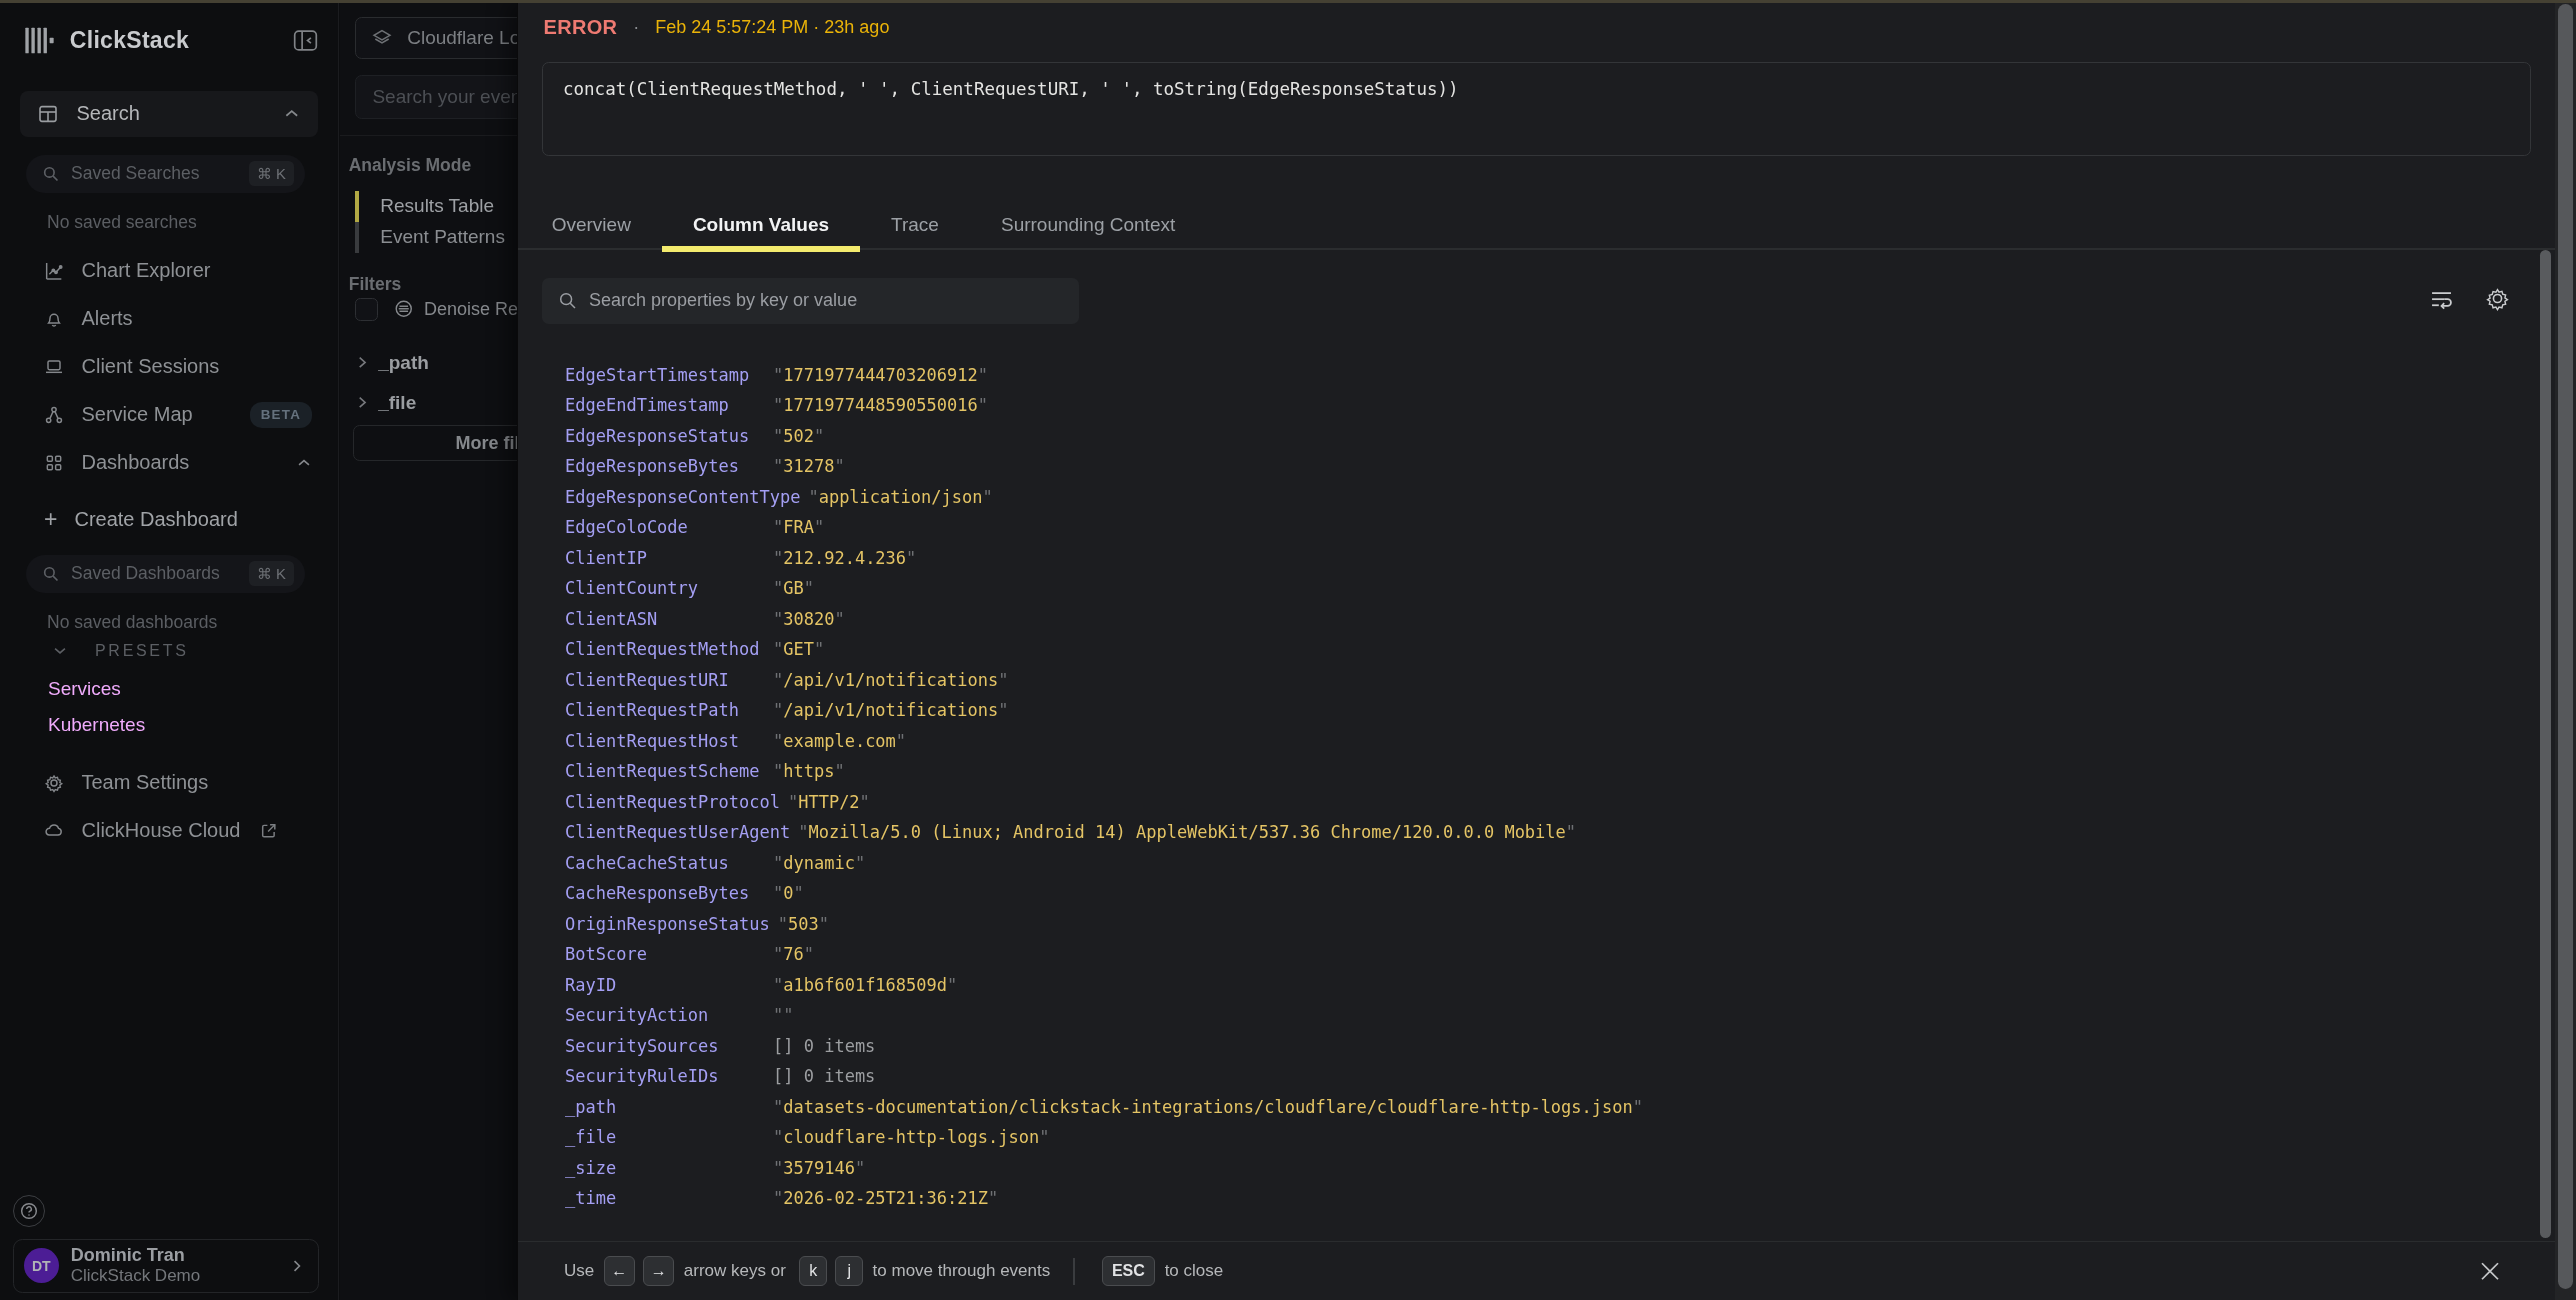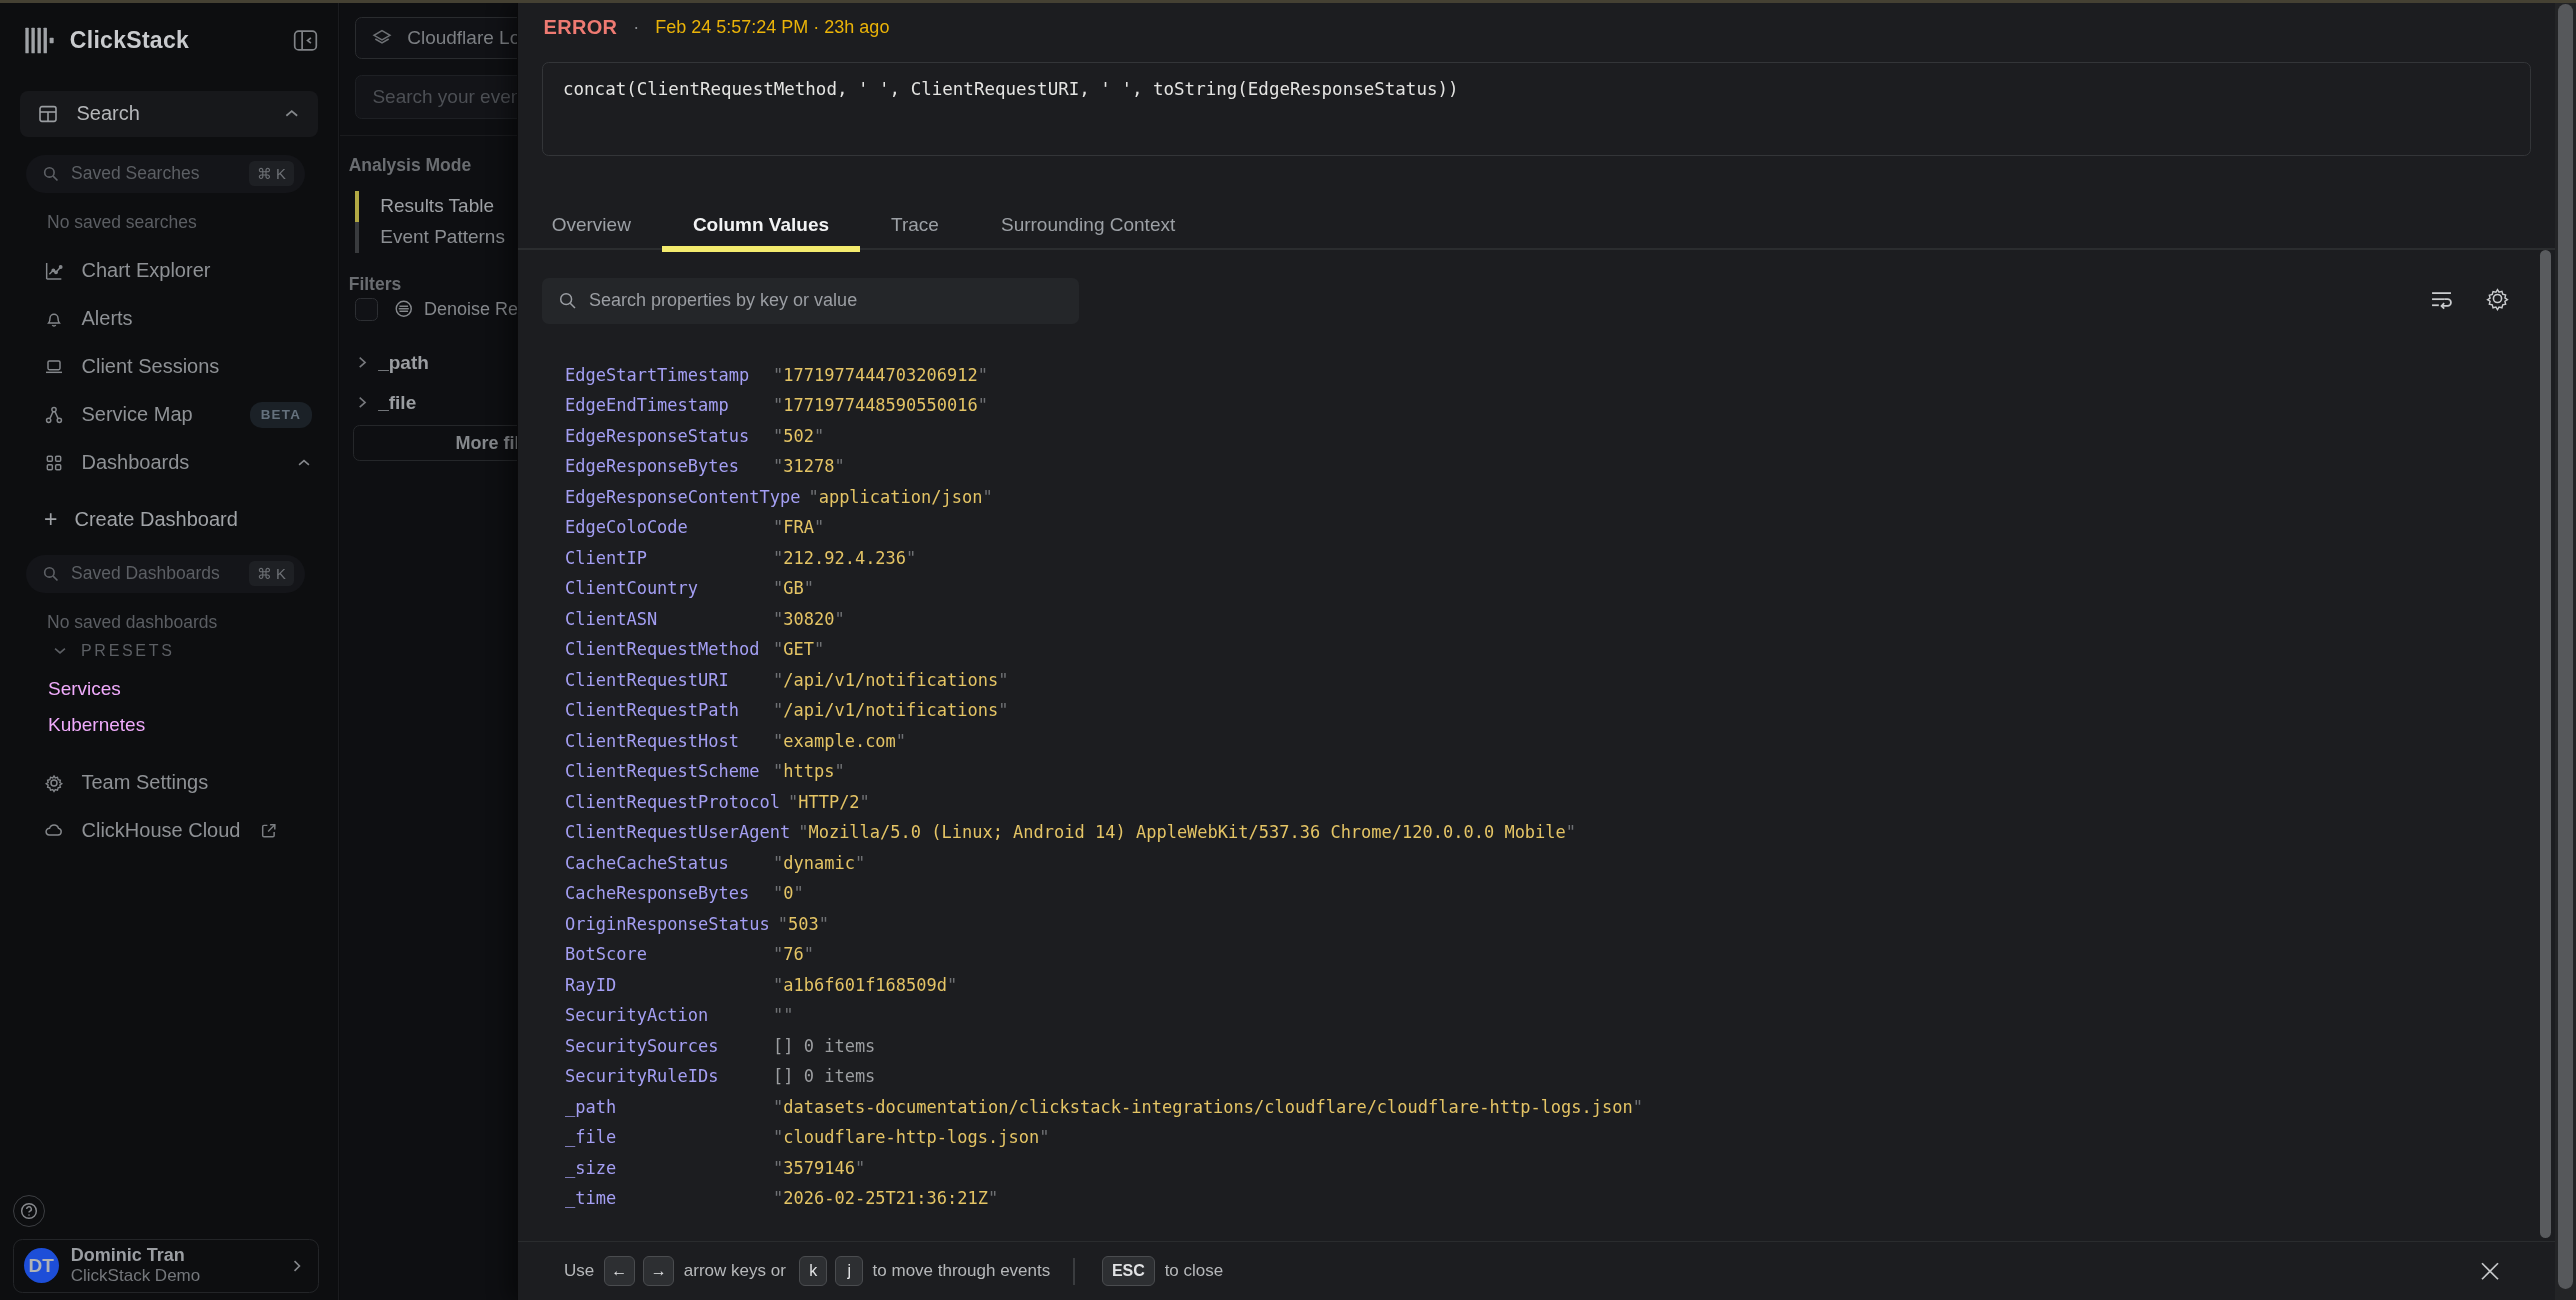--- a/index.html
+++ b/index.html
@@ -38,36 +38,36 @@
   .beta { margin-left:auto; background:#1b2127; color:#65717d; font-size:13.4px; font-weight:700;
           letter-spacing:1.3px; border-radius:12px; padding:5.4px 10.7px; }
   .side-nav-item .chev { width:16px; height:16px; }
 
   .create-dash { position:absolute; left:44px; top:501px; height:32px; display:flex; align-items:center; }
   .create-dash .plus { font-size:23px; color:#9fa2a6; line-height:1; }
   .create-dash .lbl { margin-left:17px; font-size:20px; color:#a0a3a7; }
 
   .presets-row { position:absolute; left:52px; top:639px; display:flex; align-items:center; }
   .presets-row .chev-d { width:16px; height:16px; color:#5c5f64; }
-  .presets-row .lbl { margin-left:13px; font-size:16px; letter-spacing:2.7px; color:#5c5f64; }
+  .presets-row .lbl { margin-left:27px; font-size:16px; letter-spacing:2.7px; color:#5c5f64; }
   .preset-items { position:absolute; left:48px; top:668px; }
   .preset-item { height:36px; display:flex; align-items:center; font-size:19px; color:#f0abfc; cursor:pointer; }
 
   .side-nav2 { position:absolute; left:0; top:756px; width:339px; }
   .side-nav2 .side-nav-item { height:48px; }
   .ext-ic { width:17.5px; height:17.5px; color:#7b7e82; margin-left:20px; }
 
   .help-btn { position:absolute; left:13.4px; top:1192px; width:32px; height:32px; border:1.3px solid #3c3e42;
               border-radius:50%; display:flex; align-items:center; justify-content:center; color:#87898d; }
   .help-btn svg { width:20px; height:20px; }
 
   .user-card { position:absolute; left:13.4px; top:1236px; width:306px; height:54px; border:0.7px solid #232528;
                border-radius:9.4px; display:flex; align-items:center; padding:0 13.4px 0 9.4px; }
-  .avatar { width:35px; height:35px; border-radius:50%; background:#1d4ed8; color:#b0b3b6;
-            display:flex; align-items:center; justify-content:center; font-size:19px; font-weight:700; flex:none; }
+  .avatar { width:35px; height:35px; border-radius:50%; background:#4c1d95; color:#b0b3b6;
+            display:flex; align-items:center; justify-content:center; font-size:14px; font-weight:700; flex:none; }
   .user-text { margin-left:12px; line-height:1.2; }
   .user-name { font-size:18px; font-weight:700; color:#9b9ea2; }
   .user-org { font-size:17px; color:#74777b; }
   .user-card .chev { width:16px; height:16px; }
 
   
   .source-panel { position:absolute; left:340px; top:2.7px; width:336px; height:1298px; background:#0e0f12; z-index:20; }
   .cf-btn { position:absolute; left:15.4px; top:14.8px; width:302px; height:42px; background:#111216;
             border:0.7px solid #2a2c2f; border-radius:6.7px; display:flex; align-items:center; padding:0 16px; }
   .cf-btn .layers { width:20px; height:20px; color:#6e7175; flex:none; }

